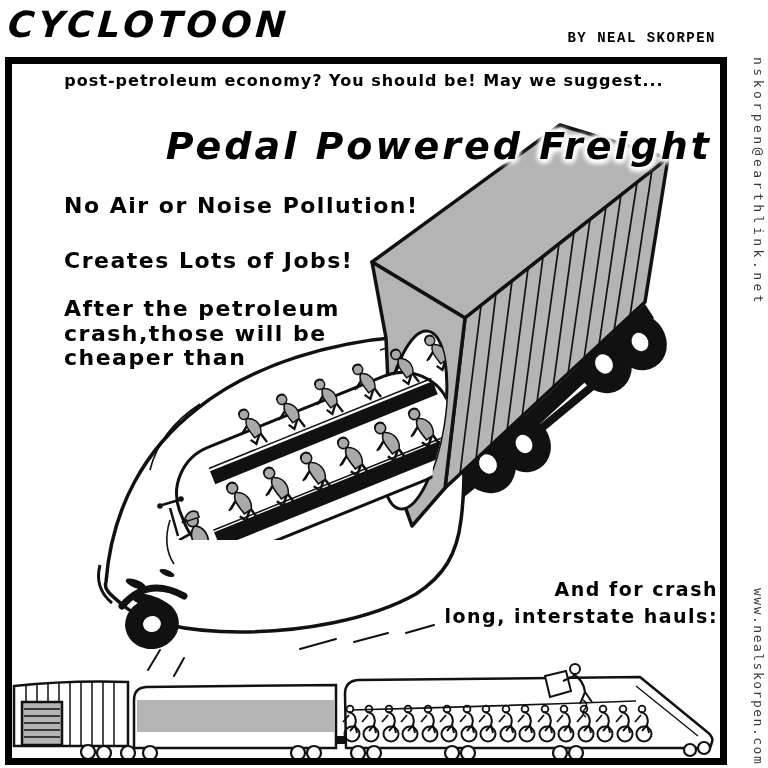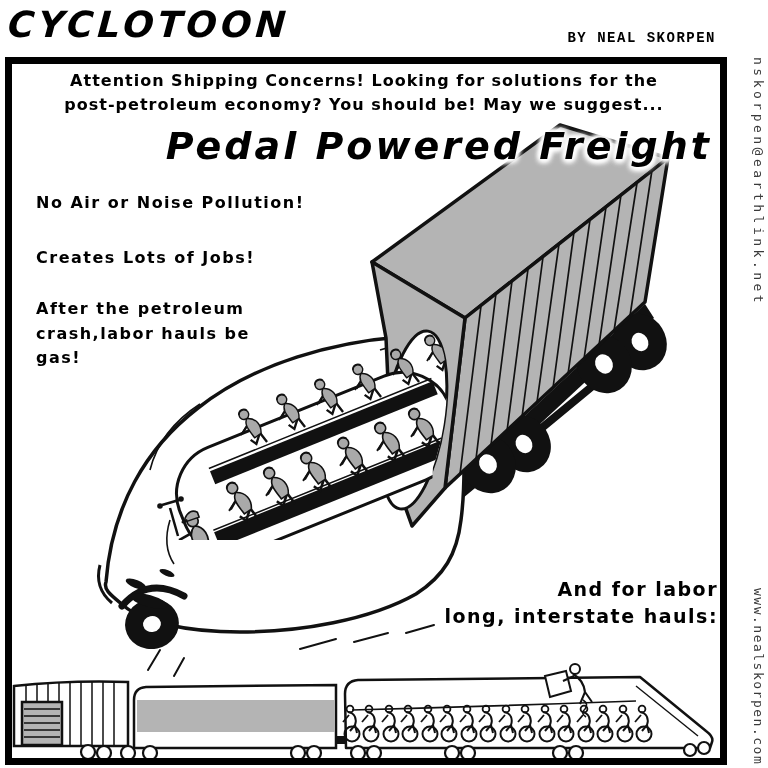--- a/index.html
+++ b/index.html
@@ -15,21 +15,21 @@
   .website{left:766px;top:588px;letter-spacing:1.5px;}
   .panel-frame{position:absolute;left:5px;top:57px;width:722px;height:708px;
                border:7px solid #000;box-sizing:border-box;z-index:2;pointer-events:none;}
   .art{position:absolute;left:0;top:0;z-index:1;}
   .intro{left:12px;top:69px;width:704px;text-align:center;font-size:16px;font-weight:bold;
          letter-spacing:1px;line-height:23.5px;z-index:3;}
   .headline{left:12px;top:124px;width:700px;text-align:right;font-size:38px;font-weight:900;
             font-style:italic;letter-spacing:3px;z-index:3;
             text-shadow:0 0 4px #fff,0 0 6px #fff,0 0 10px #fff,2px 2px 5px #fff,
                         -2px -2px 5px #fff,2px -2px 5px #fff,-2px 2px 5px #fff,0 3px 6px #fff;}
-  .sell{font-size:16px;font-weight:bold;letter-spacing:1.5px;z-index:3;}
+  .sell{font-size:22px;font-weight:bold;letter-spacing:1.5px;z-index:3;margin-left:28px;}
   .p1{left:36px;top:193px;}
   .p2{left:36px;top:248px;}
   .p3{left:36px;top:297px;line-height:24.5px;}
   .outro{right:50px;top:576px;text-align:right;font-size:19px;font-weight:bold;
          letter-spacing:1.5px;line-height:27px;z-index:3;}
 </style>
 </head>
 <body>
 
 <div class="page">
@@ -214,32 +214,31 @@
         <circle cx="576" cy="753" r="7" fill="#fff" stroke="#111" stroke-width="2.2"></circle>
         <circle cx="690" cy="750" r="6" fill="#fff" stroke="#111" stroke-width="2.2"></circle>
         <circle cx="704" cy="748" r="6" fill="#fff" stroke="#111" stroke-width="2.2"></circle>
       </g>
     </g>
   </svg>
 
   <div class="panel-frame"></div>
 
   <div class="abs intro">
-    <div>Attention Shipping Concerns! Looking for solutions for the</div>
     <div>post-petroleum economy? You should be! May we suggest...</div>
   </div>
 
   <div class="abs headline">Pedal Powered Freight</div>
 
   <div class="abs sell p1">No Air or Noise Pollution!</div>
   <div class="abs sell p2">Creates Lots of Jobs!</div>
   <div class="abs sell p3">
     <div>After the petroleum</div>
-    <div>crash,labor hauls be</div>
-    <div>gas!</div>
+    <div>crash,those will be</div>
+    <div>cheaper than</div>
   </div>
 
   <div class="abs outro">
-    <div>And for labor</div>
+    <div>And for crash</div>
     <div>long, interstate hauls:</div>
   </div>
 
 </div>
 
 </body></html>

